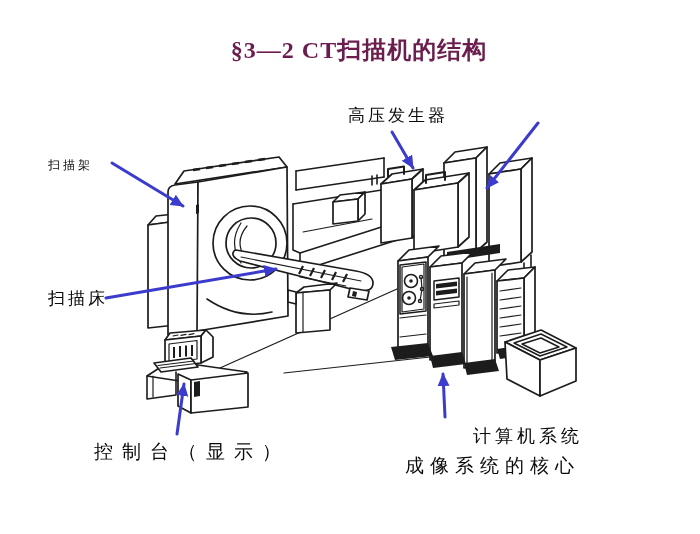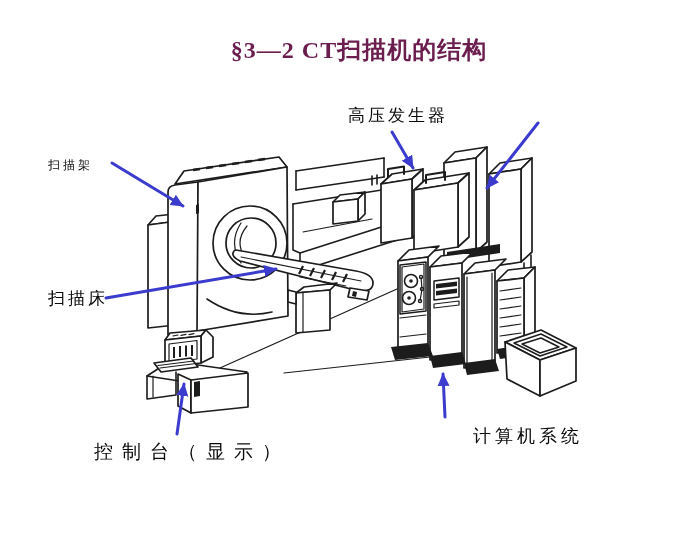--- a/index.html
+++ b/index.html
@@ -185,14 +185,15 @@
       <path class="arrow" marker-end="url(#ah)" d="M177,434 L184,384"></path>
       <path class="arrow" marker-end="url(#ah)" d="M445,417 L443,374"></path>
     </g>
   </svg>
 
   <div class="lbl" id="lbl-gantry">扫描架</div>
   <div class="lbl" id="lbl-hv">高压发生器</div>
   <div class="lbl" id="lbl-bed">扫描床</div>
   <div class="lbl" id="lbl-console">控制台（显示）</div>
   <div class="lbl" id="lbl-computer">计算机系统</div>
+  <div class="lbl" id="lbl-computer-note">成像系统的核心</div>
 
 </div>
 
 </body></html>

